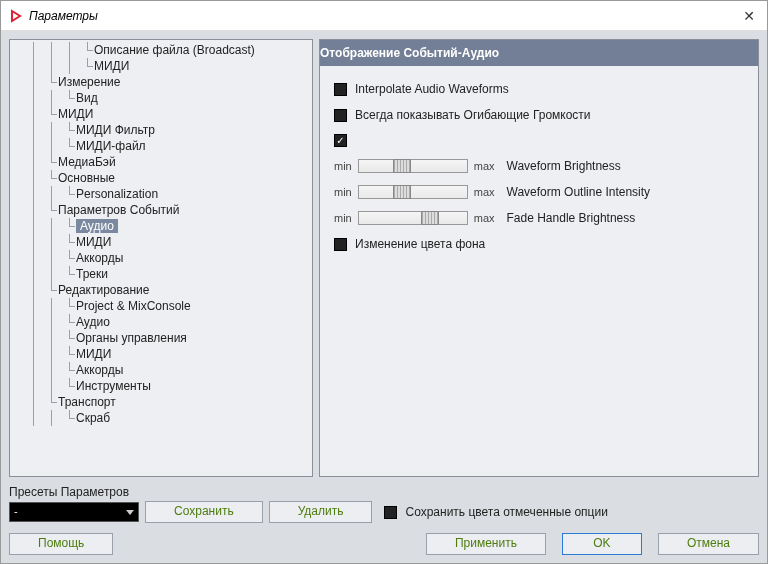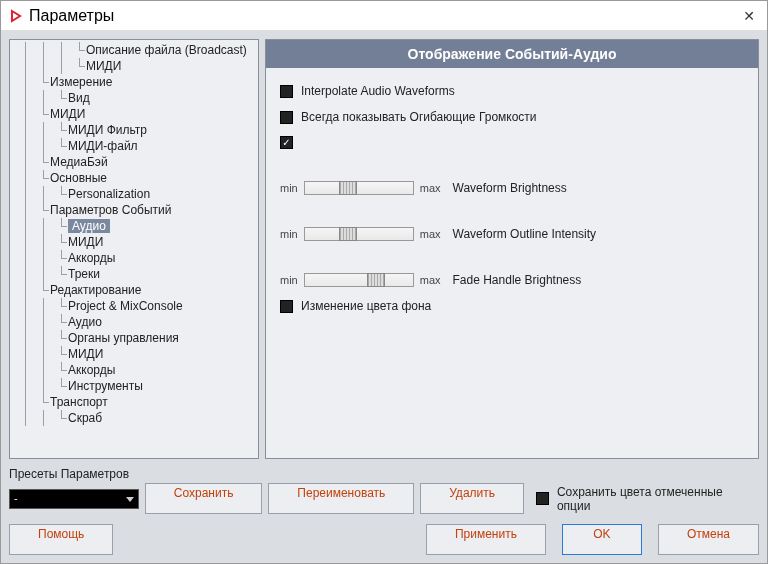--- a/index.html
+++ b/index.html
@@ -1,32 +1,32 @@
 <!DOCTYPE html>
 <html><head>
 <meta charset="utf-8">
 <style>
   * { box-sizing: border-box; margin: 0; padding: 0; font-family: "Segoe UI", Tahoma, sans-serif; font-size: 12px; }
   body { background: #fff; width: 768px; height: 564px; overflow: hidden; border: 1px solid #999; }
   .titlebar { height: 30px; display: flex; align-items: center; padding: 0 8px; border-bottom: 1px solid #ddd; }
   .titlebar .icon { display: flex; align-items: center; margin-right: 6px; }
-  .titlebar .title { flex: 1; font-size: 16px; }
+  .titlebar .title { flex: 1; font-size: 12px; font-style: italic; }
   .titlebar .close { width: 40px; text-align: right; padding-right: 4px; font-size: 14px; color: #333; cursor: pointer; }
   .outer { background: #dadee2; padding: 8px; height: 532px; display: flex; flex-direction: column; }
   .main-row { display: flex; gap: 6px; flex: 1; min-height: 0; }
   .tree-pane, .content-pane { background: #edeff2; border: 1px solid #8a8f99; }
-  .tree-pane { width: 250px; overflow-y: auto; padding: 2px 4px 4px 4px; position: relative; }
+  .tree-pane { width: 304px; overflow-y: auto; padding: 2px 4px 4px 12px; position: relative; }
   .content-pane { flex: 1; display: flex; flex-direction: column; }
-  .content-header { background: #737f96; color: #fff; font-weight: bold; text-align: center; padding: 6px 0; font-size: 14px; }
+  .content-header { background: #737f96; color: #fff; font-weight: bold; text-align: left; padding: 6px 0; font-size: 12px; }
   .content-body { padding: 16px 14px; display: flex; flex-direction: column; gap: 12px; }
-  .check-row { display: flex; align-items: center; gap: 8px; }
+  .check-row { display: flex; align-items: center; gap: 8px; text-align: right; }
   .check-box { width: 13px; height: 13px; background: #222; border: 1px solid #000; cursor: pointer; display: flex; align-items: center; justify-content: center; }
   .check-box.checked::after { content: "✓"; color: #fff; font-size: 10px; line-height: 1; }
   .check-label { color: #222; }
-  .slider-row { display: flex; align-items: center; gap: 6px; margin-top: 20px; }
+  .slider-row { display: flex; align-items: center; gap: 6px; }
   .slider-row .minmax { color: #444; font-size: 11px; }
   .slider { width: 110px; height: 14px; border: 1px solid #999; background: linear-gradient(#f5f5f5,#e9e9e9); position: relative; cursor: pointer; }
   .slider .thumb { position: absolute; top: -1px; width: 18px; height: 14px; background: repeating-linear-gradient(90deg,#aaa 0 1px,#ddd 1px 3px); border: 1px solid #888; }
   .slider-row .label { margin-left: 6px; color: #222; }
   .tree { position: relative; }
   .tree-item { position: relative; padding: 1px 0 1px 0; white-space: nowrap; color: #222; cursor: pointer; }
   .tree-item.sel > .label { background: #7a88a0; color: #fff; padding: 0 4px; }
   .tree-item .label { display: inline-block; }
   .lv1 { padding-left: 36px; }
   .lv2 { padding-left: 54px; }
@@ -42,21 +42,21 @@
   .lv3 .vline2 { position:absolute; left:47px; top:0; bottom:0; width:1px; background:#9aa0aa; }
   .lv3 .vline3 { position:absolute; left:65px; top:0; height:50%; width:1px; background:#9aa0aa; }
   .lv3::after { content:""; position:absolute; left:65px; top:50%; width:6px; height:1px; background:#9aa0aa; }
 
   .preset-row { margin-top: 8px; display: flex; flex-direction: column; gap: 2px; }
   .preset-label { color: #222; }
   .preset-body { display: flex; align-items: center; gap: 6px; }
   .preset-select { width: 130px; height: 20px; background: #000; border: 1px solid #555; position: relative; cursor: pointer; }
   .preset-select .sel-text { color: #fff; padding: 2px 4px; font-size: 11px; }
   .preset-select::after { content: ""; position: absolute; right: 4px; top: 7px; border-left: 4px solid transparent; border-right: 4px solid transparent; border-top: 5px solid #ccc; }
-  .btn { background: #eceef1; border: 1px solid #9aa0aa; padding: 2px 28px; min-width: 80px; text-align: center; cursor: pointer; color: #c2410c; height: 31px; line-height: 15px; }
+  .btn { background: #eceef1; border: 1px solid #9aa0aa; padding: 2px 28px; min-width: 80px; text-align: center; cursor: pointer; color: #4d7c0f; height: 22px; line-height: 15px; }
   .btn.primary { border: 1.5px solid #2a7bd6; }
   .footer-row { display: flex; margin-top: 10px; gap: 16px; align-items: center; }
   .footer-row .spacer { flex: 1; }
 </style>
 </head>
 <body>
 
 <div class="titlebar">
   <span class="icon">
     <svg width="14" height="14" viewBox="0 0 14 14">
@@ -147,21 +147,20 @@
     </div>
   </div>
 
   <div class="preset-row">
     <span class="preset-label">Пресеты Параметров</span>
     <div class="preset-body">
       <div class="preset-select">
         <div class="sel-text">-</div>
       </div>
       <div class="btn">Сохранить</div>
-      <div class="btn">Переименовать</div>
       <div class="btn">Удалить</div>
       <div class="check-row" style="margin-left:6px">
         <span class="check-box"></span>
         <span class="check-label">Сохранить цвета отмеченные опции</span>
       </div>
     </div>
   </div>
 
   <div class="footer-row">
     <div class="btn">Помощь</div>

